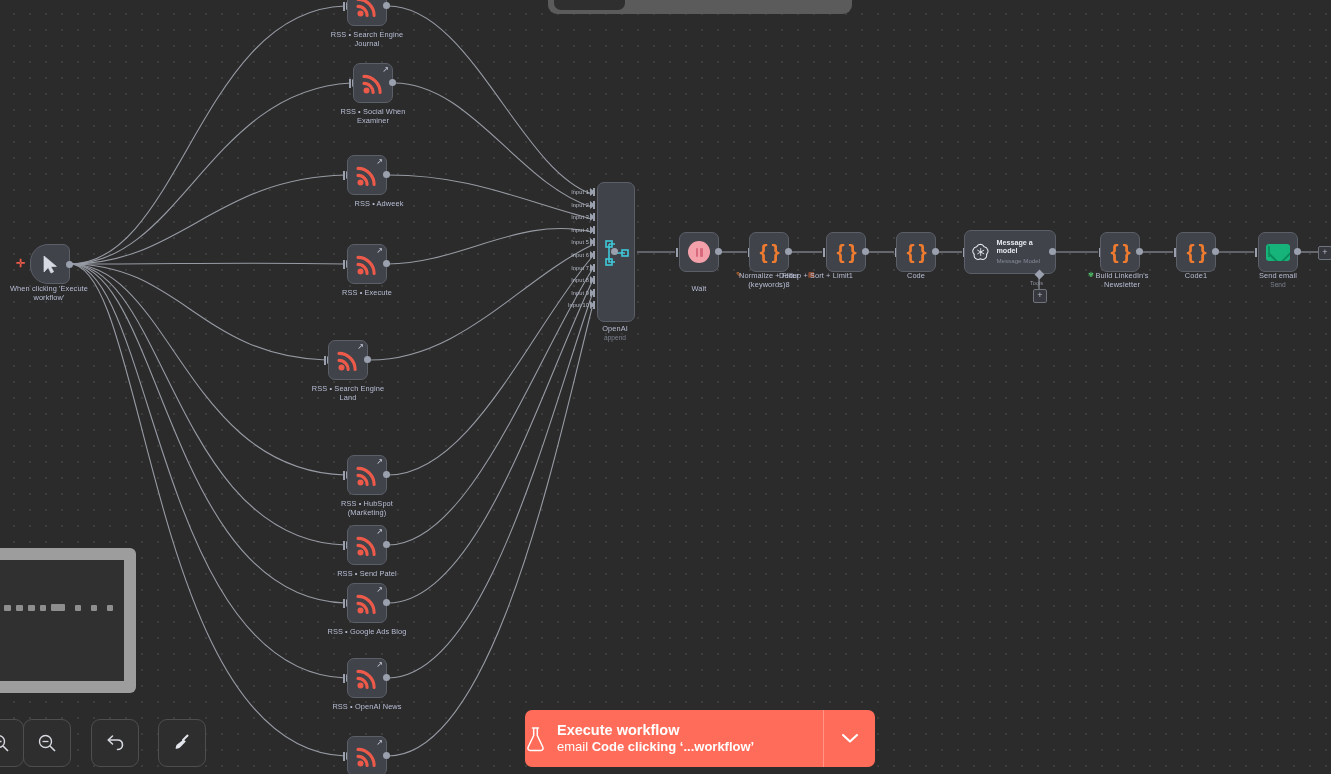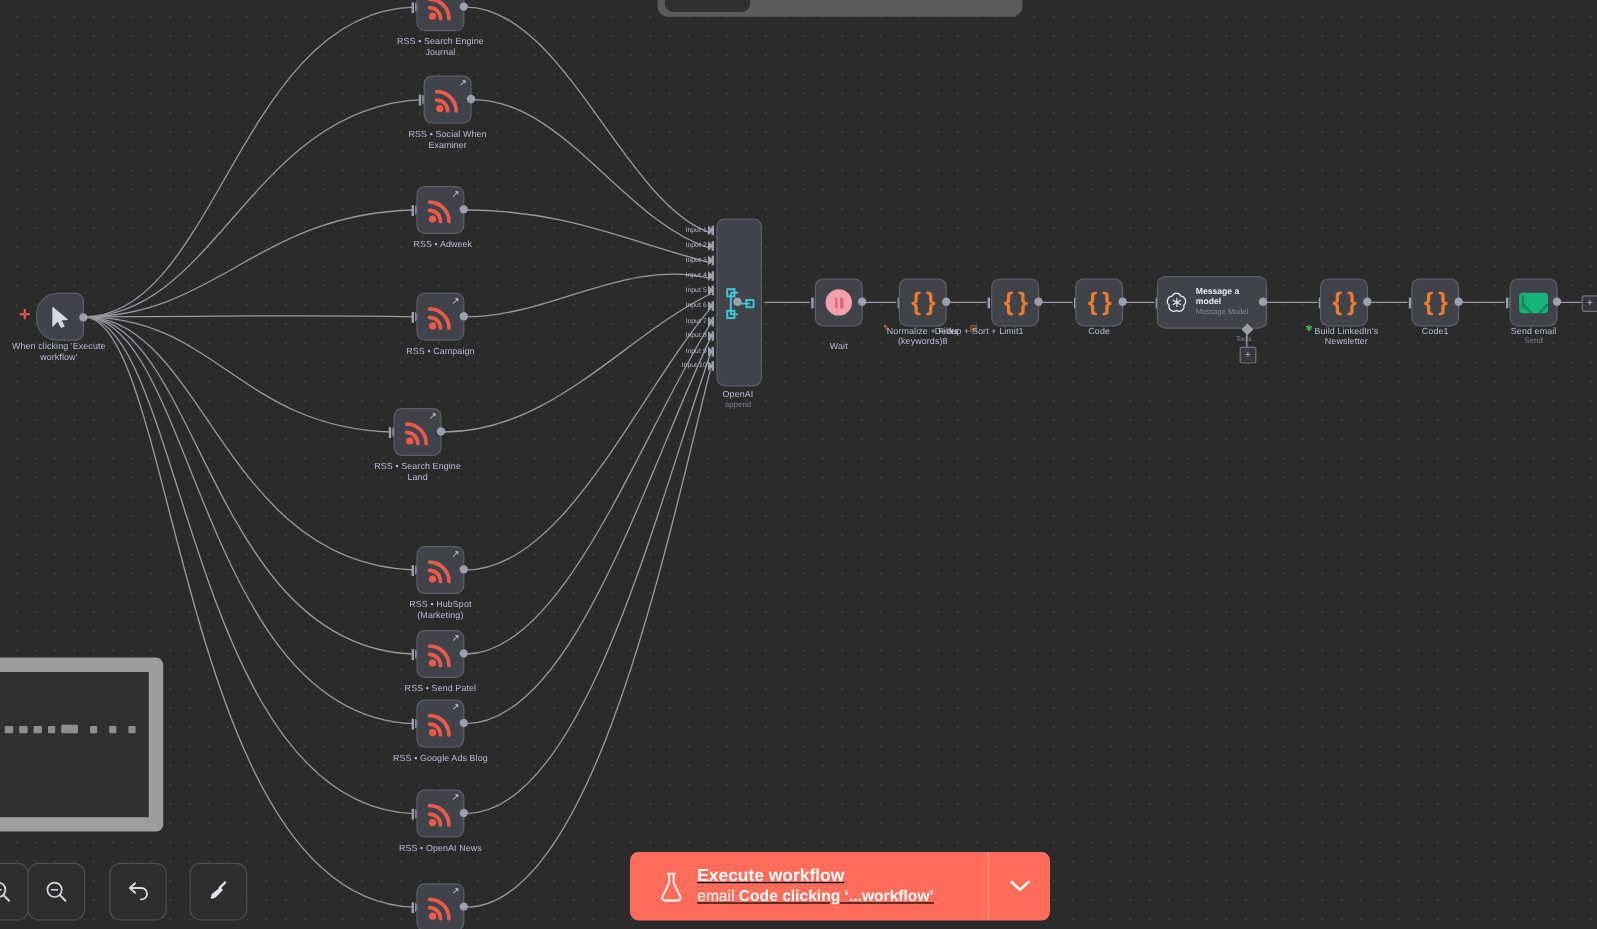--- a/index.html
+++ b/index.html
@@ -244,22 +244,21 @@
     width: 350px; height: 57px;
     background: #ff6d5a;
     border-radius: 7px;
     display: flex; align-items: stretch;
     overflow: hidden;
   }
   #execmain {
     flex: 1;
     display: flex; align-items: center;
     gap: 11px;
-    padding-left: 24px;
-    text-decoration: underline;
+    padding-left: 0;
   }
   #execmain .txt { color: #ffffff; }
   #execmain .l1 { font-size: 14.5px; font-weight: 700; line-height: 17px; }
   #execmain .l2 { font-size: 13px; line-height: 16px; }
   #execmain .l2 b { font-weight: 700; }
   #execdd {
     width: 51px;
     border-left: 1px solid #ff9487;
     display: flex; align-items: center; justify-content: center;
   }
@@ -361,35 +360,35 @@
         <div class="inarrow" style="left: 346px; top: 171px;"></div>
         <div class="node rss" style="left: 347px; top: 155px;">
           <svg width="25" height="25" viewBox="0 0 25 25">
             <circle cx="5.5" cy="19.5" r="3" fill="#ee5a4a"></circle>
             <path d="M3 12.4 A9.1 9.1 0 0 1 12.1 21.5" fill="none" stroke="#ee5a4a" stroke-width="3.1" stroke-linecap="round"></path>
             <path d="M3 5.4 A16.1 16.1 0 0 1 19.1 21.5" fill="none" stroke="#ee5a4a" stroke-width="3.1" stroke-linecap="round"></path>
           </svg>
           <span class="badge">↗</span>
         </div>
         <div class="dot" style="left: 383px; top: 171px;"></div>
-        <div class="nlabel" style="left: 304px; top: 199px;">RSS • Adweek</div>
+        <div class="nlabel" style="left: 314px; top: 199px;">RSS • Adweek</div>
       </div>
       <div>
         <div class="inbar" style="left: 343px; top: 260px;"></div>
         <div class="inarrow" style="left: 346px; top: 260px;"></div>
         <div class="node rss" style="left: 347px; top: 244px;">
           <svg width="25" height="25" viewBox="0 0 25 25">
             <circle cx="5.5" cy="19.5" r="3" fill="#ee5a4a"></circle>
             <path d="M3 12.4 A9.1 9.1 0 0 1 12.1 21.5" fill="none" stroke="#ee5a4a" stroke-width="3.1" stroke-linecap="round"></path>
             <path d="M3 5.4 A16.1 16.1 0 0 1 19.1 21.5" fill="none" stroke="#ee5a4a" stroke-width="3.1" stroke-linecap="round"></path>
           </svg>
           <span class="badge">↗</span>
         </div>
         <div class="dot" style="left: 383px; top: 260px;"></div>
-        <div class="nlabel" style="left: 302px; top: 288px;">RSS • Campaign</div>
+        <div class="nlabel" style="left: 302px; top: 288px;">RSS • Execute</div>
       </div>
       <div>
         <div class="inbar" style="left: 324px; top: 356px;"></div>
         <div class="inarrow" style="left: 327px; top: 356px;"></div>
         <div class="node rss" style="left: 328px; top: 340px;">
           <svg width="25" height="25" viewBox="0 0 25 25">
             <circle cx="5.5" cy="19.5" r="3" fill="#ee5a4a"></circle>
             <path d="M3 12.4 A9.1 9.1 0 0 1 12.1 21.5" fill="none" stroke="#ee5a4a" stroke-width="3.1" stroke-linecap="round"></path>
             <path d="M3 5.4 A16.1 16.1 0 0 1 19.1 21.5" fill="none" stroke="#ee5a4a" stroke-width="3.1" stroke-linecap="round"></path>
           </svg>

